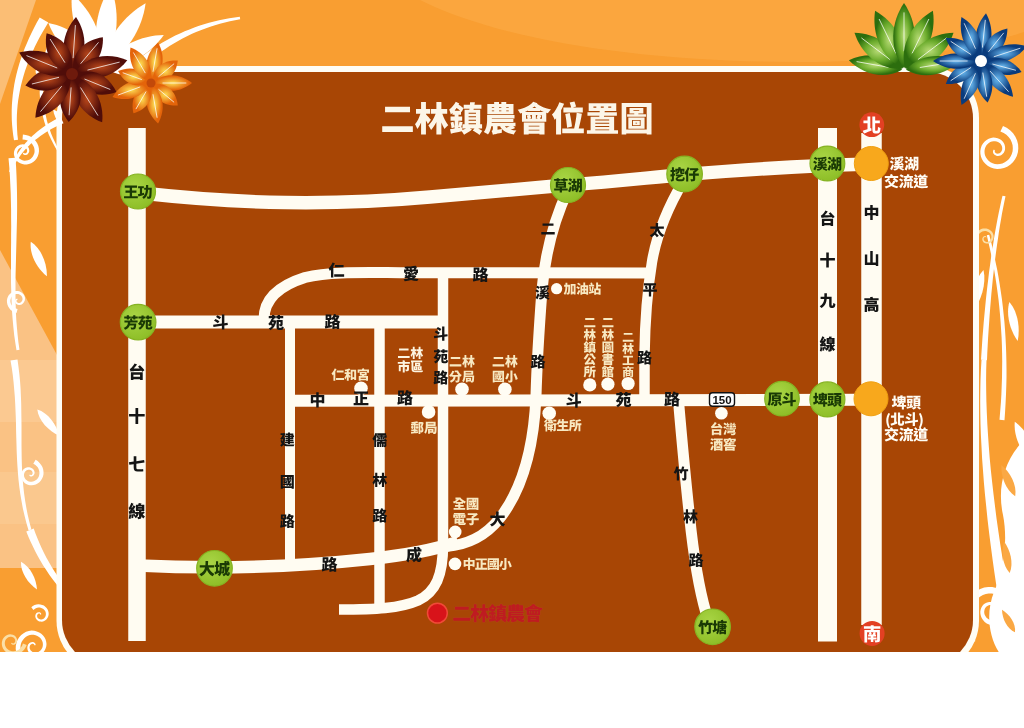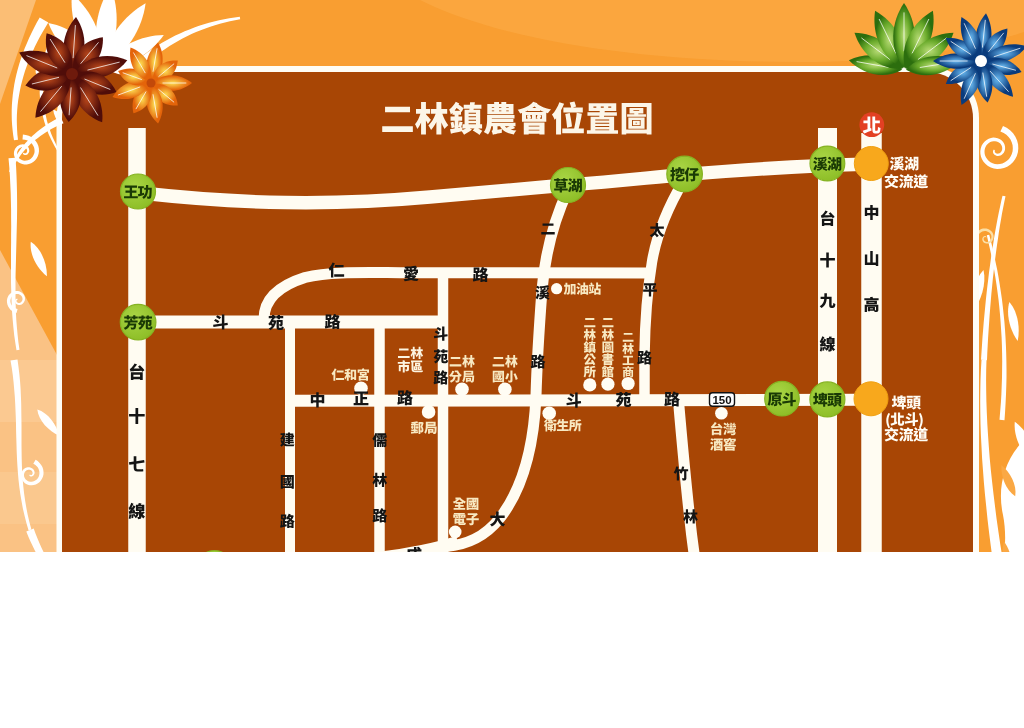--- a/index.html
+++ b/index.html
@@ -1,14 +1,14 @@
 <!DOCTYPE html>
 <html><head><meta charset="utf-8"><title>Erlin Township Farmers Association Map</title><style>
 html,body{margin:0;padding:0;background:#fff}
-#page{position:relative;width:1024px;height:552px;overflow:hidden;font-family:"Liberation Sans",sans-serif}
+#page{position:relative;width:1024px;height:652px;overflow:hidden;font-family:"Liberation Sans",sans-serif}
 </style></head><body>
 <div id="page">
 <svg width="1024" height="728" viewBox="0 0 1024 728">
 <defs>
         <radialGradient id="gradCirc" cx="40%" cy="35%" r="75%">
           <stop offset="0%" stop-color="#A9D545"></stop>
           <stop offset="100%" stop-color="#8ABB23"></stop>
         </radialGradient>
         <radialGradient id="gradRed">
           <stop offset="12%" stop-color="#AC4018"></stop>

